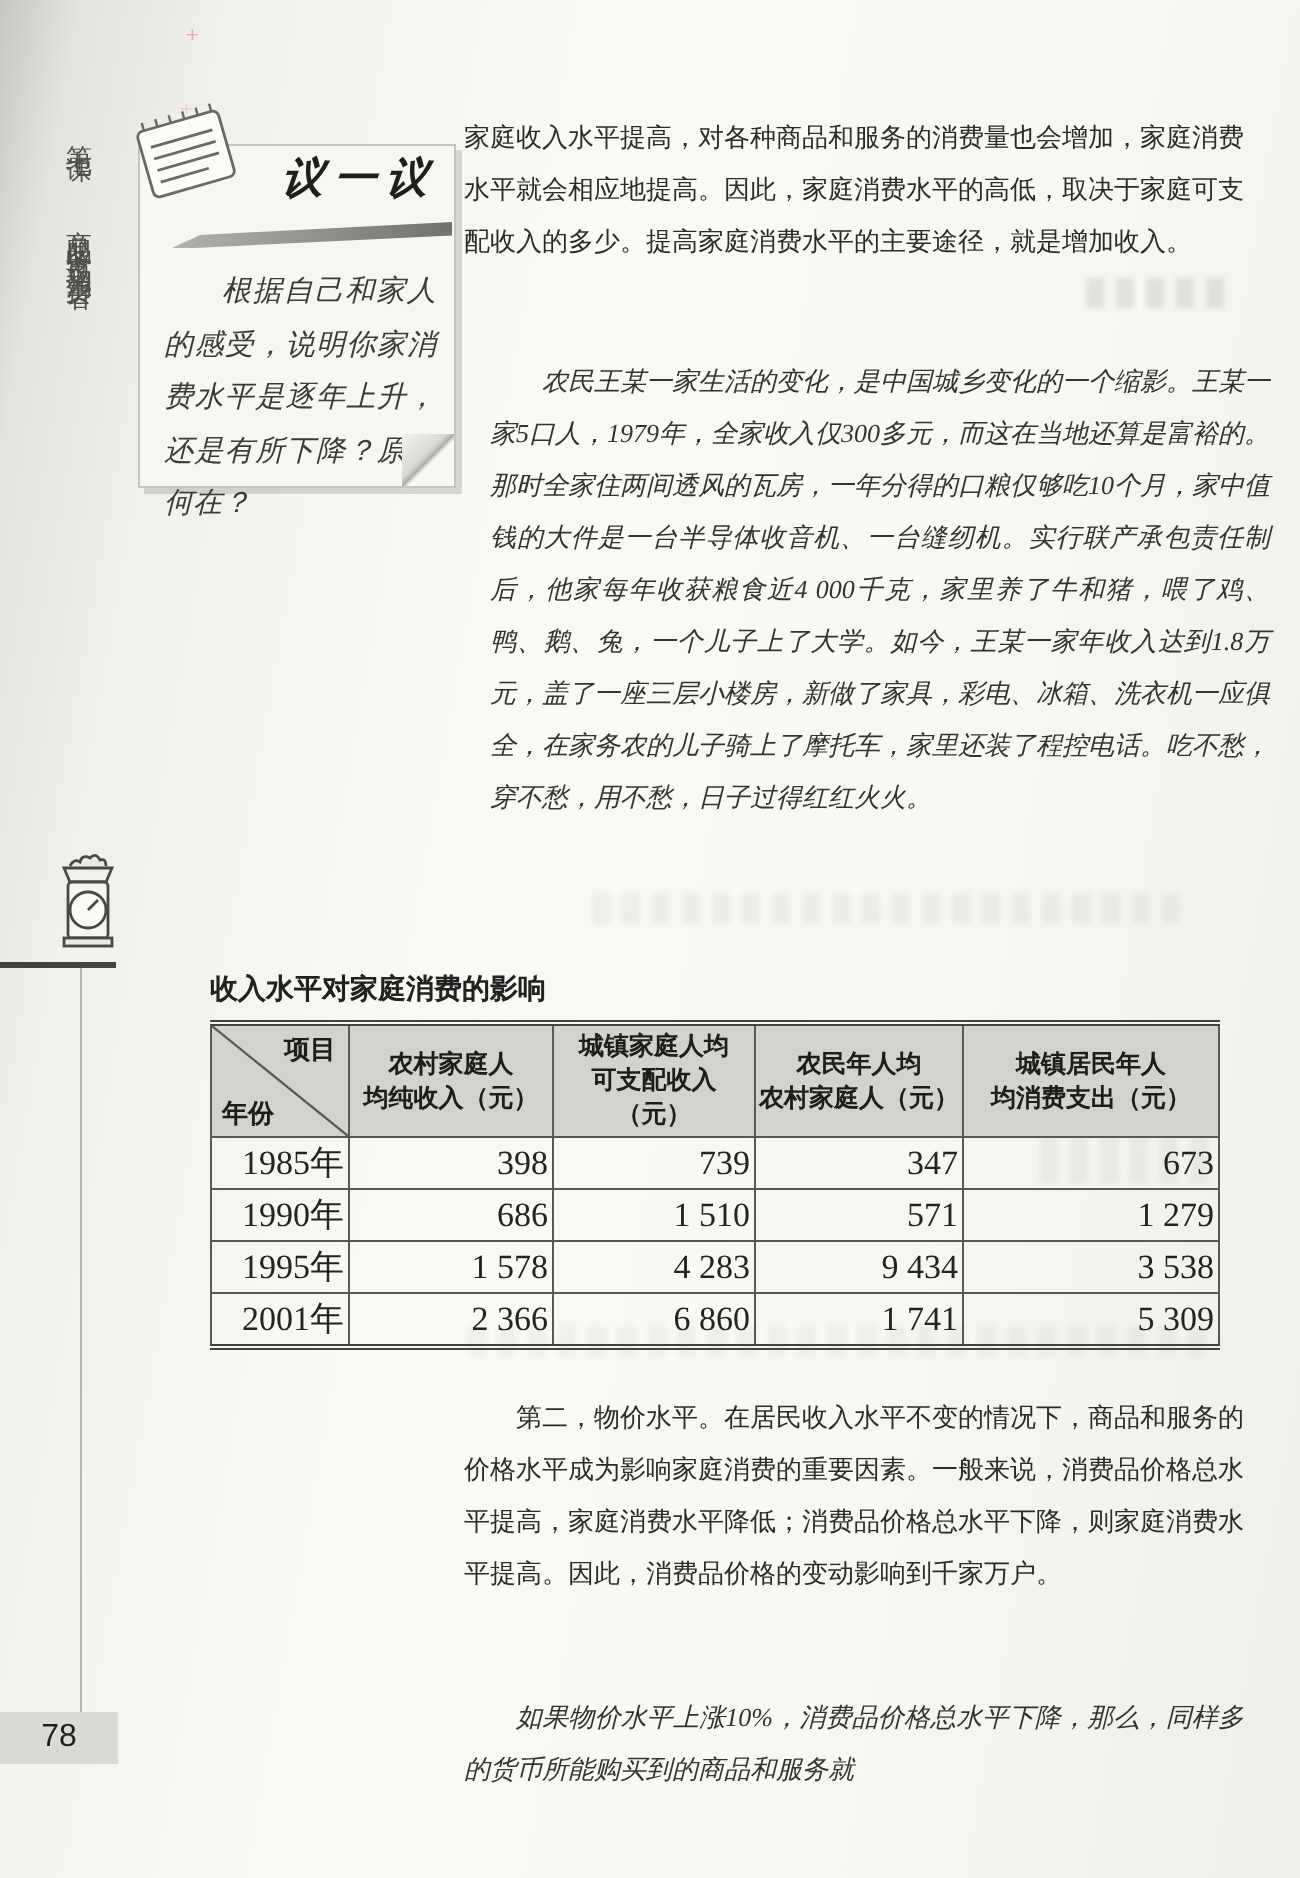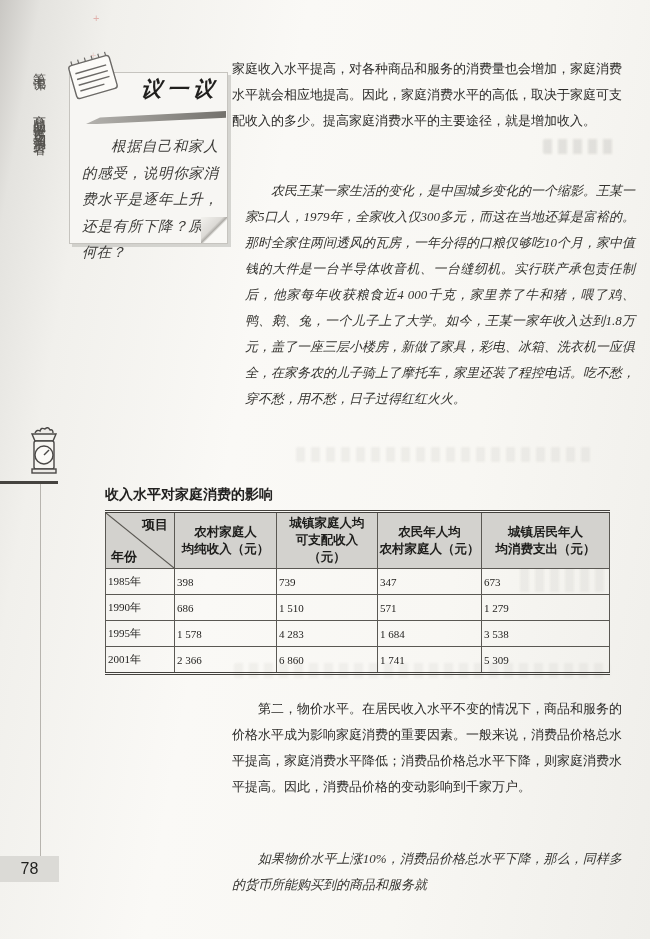--- a/index.html
+++ b/index.html
@@ -46,21 +46,21 @@
   .p4{top:846px;}
 
   
   .tbl-title{position:absolute;left:105px;top:486px;width:504px;text-align:left;
     font-family:"Liberation Sans",sans-serif;font-weight:bold;font-size:14px;color:#222120;}
   table.data{position:absolute;left:105px;top:510px;width:504px;border-collapse:collapse;table-layout:fixed;
     border-top:3px double #44423e;border-bottom:3px double #44423e;}
   table.data th,table.data td{border:1px solid #5a5853;overflow:hidden;}
   table.data thead th{background:#d3d2ce;font-family:"Liberation Sans",sans-serif;
     font-weight:bold;font-size:12.5px;line-height:17px;color:#1d1d1b;height:46px;text-align:center;padding:2px 1px;}
-  table.data td{font-size:11px;color:#242321;height:25px;text-align:left;padding:0 2px;}
+  table.data td{font-size:17px;color:#242321;height:25px;text-align:right;padding:0 2px;}
   .corner-cell{position:relative;padding:0 !important;}
   .corner-cell svg{position:absolute;left:0;top:0;width:100%;height:100%;}
   .corner-tr{position:absolute;top:3px;right:6px;font-size:13px;}
   .corner-bl{position:absolute;bottom:3px;left:5px;font-size:13px;}
 
   
   .cross{position:absolute;font-family:"Liberation Sans",sans-serif;font-size:11px;
     color:rgba(214,128,122,.55);}
   .smudge{position:absolute;border-radius:2px;filter:blur(1.2px);
     background:repeating-linear-gradient(90deg,rgba(122,120,114,.16) 0 9px,transparent 9px 15px);}
@@ -156,21 +156,21 @@
         <td>1990年</td>
           <td>686</td>
           <td>1 510</td>
           <td>571</td>
           <td>1 279</td>
       </tr>
       <tr>
         <td>1995年</td>
           <td>1 578</td>
           <td>4 283</td>
-          <td>1 684</td>
+          <td>9 434</td>
           <td>3 538</td>
       </tr>
       <tr>
         <td>2001年</td>
           <td>2 366</td>
           <td>6 860</td>
           <td>1 741</td>
           <td>5 309</td>
       </tr>
     </tbody>

